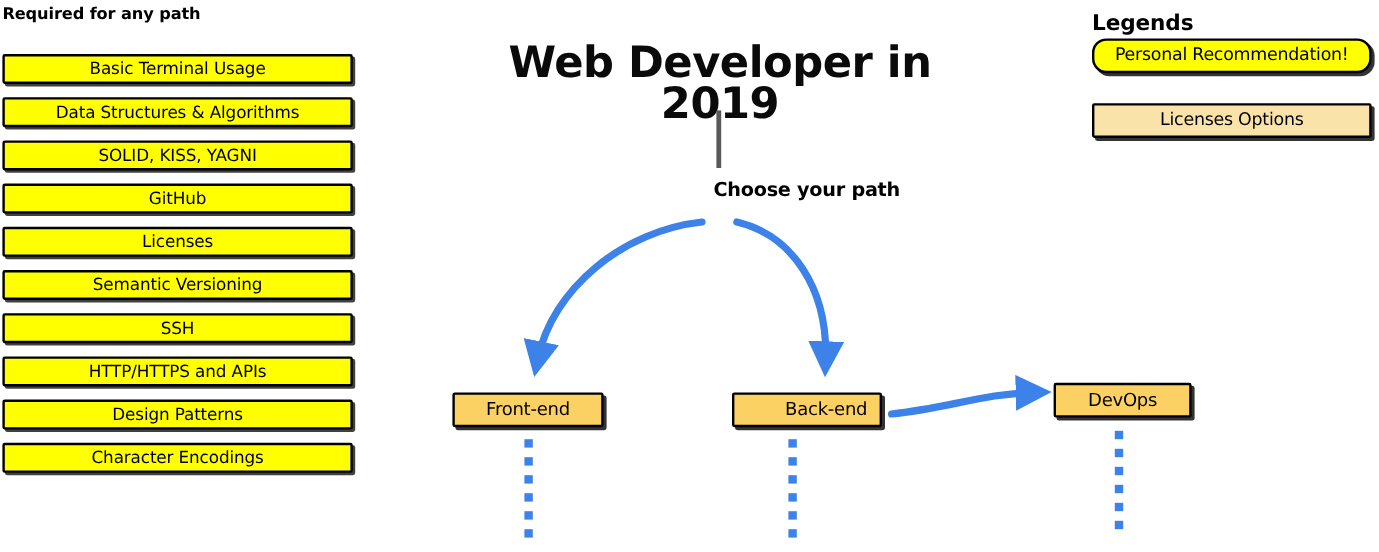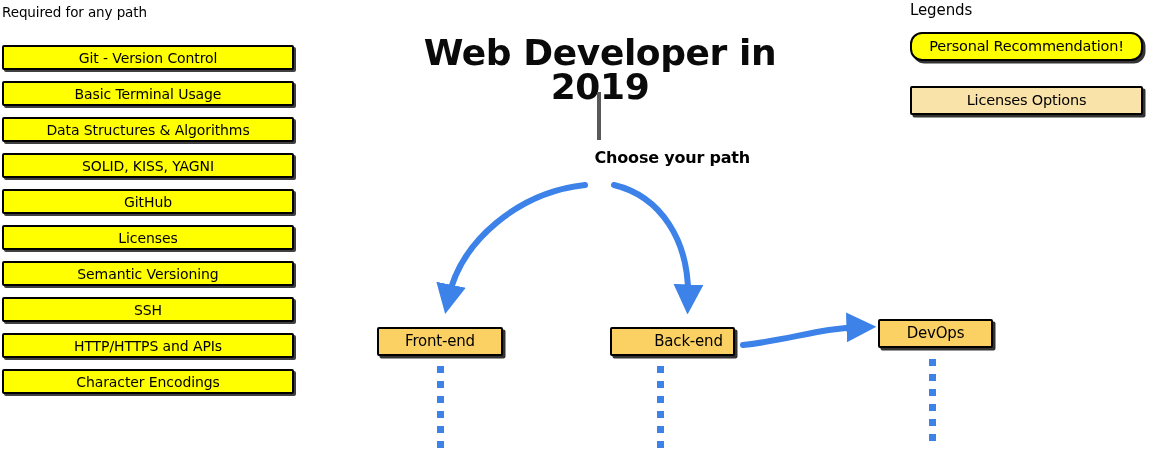--- a/index.html
+++ b/index.html
@@ -18,21 +18,21 @@
 
   
   #required-section {
     position: absolute;
     left: 2px;
     top: 0px;
     width: 292px;
   }
   #required-heading {
     font-size: 13.5px;
-    font-weight: normal;
+    font-weight: bold;
     letter-spacing: -0.1px;
     line-height: 20px;
     padding-top: 2px;
     color: #000;
   }
   .req-list {
     position: absolute;
     left: 0px;
     top: 45px;
     width: 292px;
@@ -141,25 +141,25 @@
   #trail-devops   { left: 929px; top: 359px; }
 
   
   #legend-section {
     position: absolute;
     left: 910px;
     top: 0px;
     width: 235px;
   }
   #legend-heading {
-    font-size: 15px;
-    font-weight: normal;
+    font-size: 18px;
+    font-weight: bold;
     letter-spacing: -0.1px;
     line-height: 20px;
-    padding-top: 0;
+    padding-top: 10px;
     color: #000;
   }
   .legend-box {
     position: absolute;
     left: 0px;
     width: 233px;
     height: 29px;
     border: 2.5px solid #000000;
     border-radius: 2px;
     box-shadow: 2.5px 2.5px 0 0 rgba(0,0,0,0.8);
@@ -178,23 +178,20 @@
     letter-spacing: -0.2px;
   }
 </style>
 </head>
 <body>
 
 <div id="required-section">
   <div id="required-heading">Required for any path</div>
   <div class="req-list">
     <div class="req-box">
-      <span class="req-box-label">Git - Version Control</span>
-    </div>
-    <div class="req-box">
       <span class="req-box-label">Basic Terminal Usage</span>
     </div>
     <div class="req-box">
       <span class="req-box-label">Data Structures &amp; Algorithms</span>
     </div>
     <div class="req-box">
       <span class="req-box-label">SOLID, KISS, YAGNI</span>
     </div>
     <div class="req-box">
       <span class="req-box-label">GitHub</span>
@@ -203,20 +200,23 @@
       <span class="req-box-label">Licenses</span>
     </div>
     <div class="req-box">
       <span class="req-box-label">Semantic Versioning</span>
     </div>
     <div class="req-box">
       <span class="req-box-label">SSH</span>
     </div>
     <div class="req-box">
       <span class="req-box-label">HTTP/HTTPS and APIs</span>
+    </div>
+    <div class="req-box">
+      <span class="req-box-label">Design Patterns</span>
     </div>
     <div class="req-box">
       <span class="req-box-label">Character Encodings</span>
     </div>
   </div>
 </div>
 
 <div id="diagram-title">Web Developer in 2019</div>
 <div id="title-stem"></div>
 <div id="choose-path-label">Choose your path</div>

